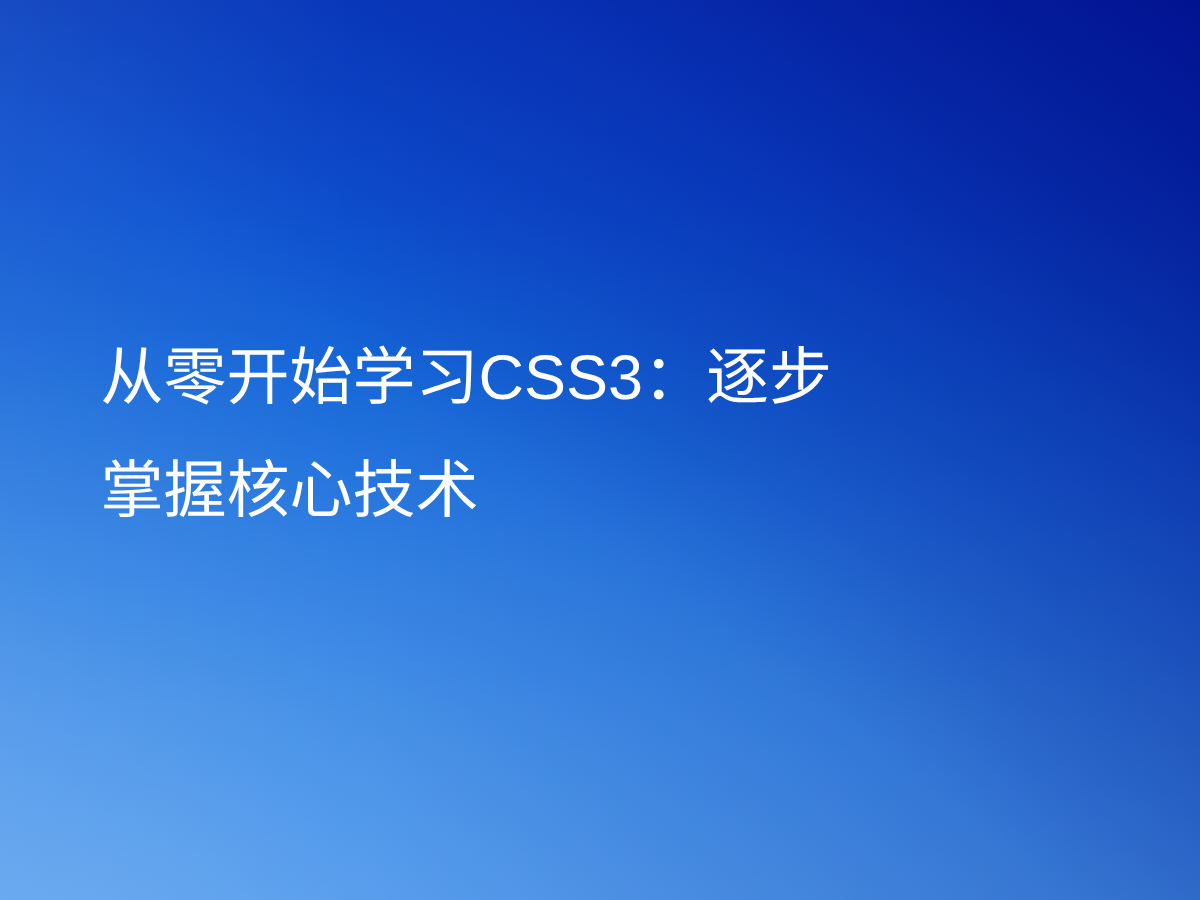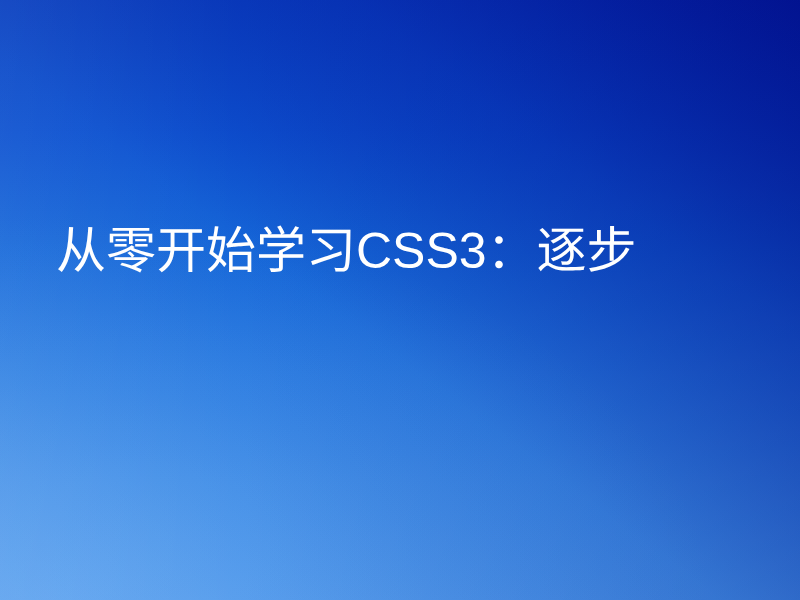--- a/index.html
+++ b/index.html
@@ -65,30 +65,32 @@
     left: 56px;
     top: 214px;
     width: 700px;
     z-index: 2;
   }
 
   .title-line {
     display: block;
     color: #ffffff;
     font-family: "Liberation Sans", "DejaVu Sans", sans-serif;
-    font-size: 50px;
+    font-size: 42px;
     font-weight: 400;
     line-height: 75px;
     letter-spacing: 0px;
     white-space: nowrap;
     text-rendering: optimizeLegibility;
+    margin-left: 11px;
   }
 </style>
 </head>
 <body>
 
 <div id="banner">
 
   <div id="title-block">
     <span class="title-line">从零开始学习CSS3：逐步</span>
+    <span class="title-line">掌握核心技术</span>
   </div>
 
 </div>
 
 </body></html>

